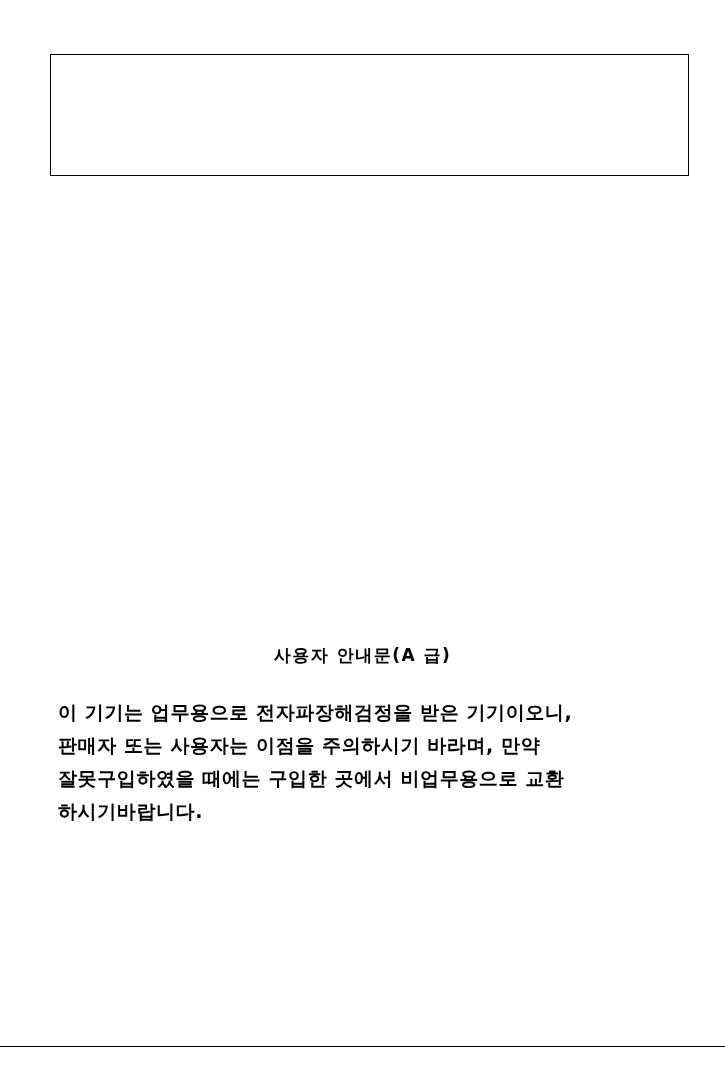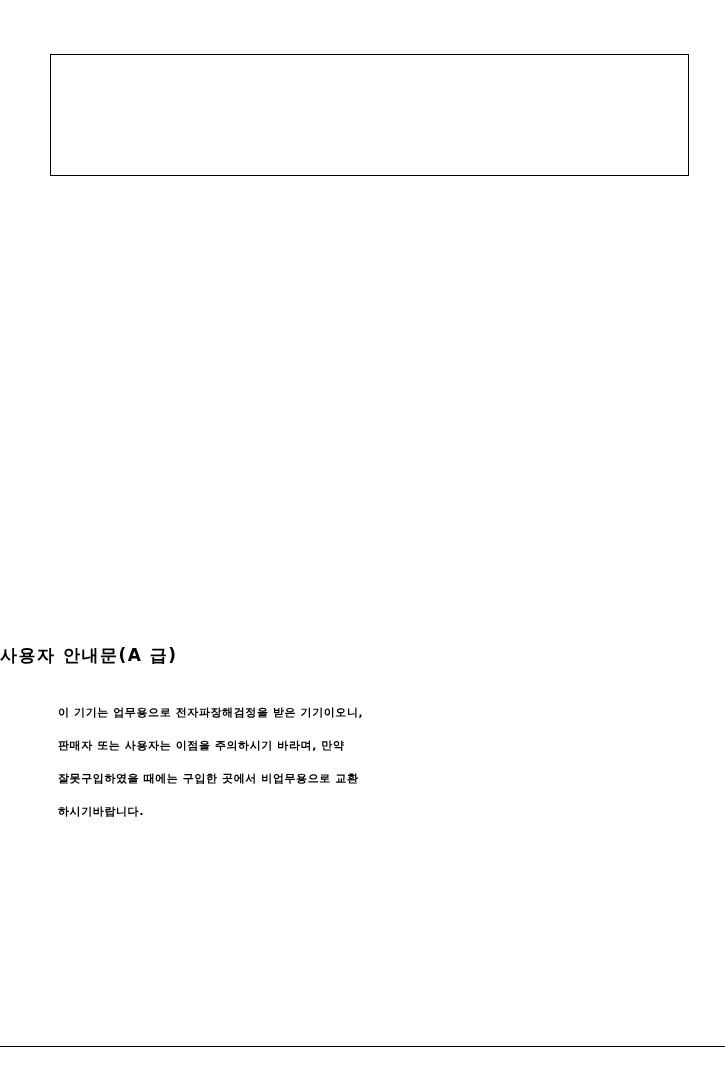--- a/index.html
+++ b/index.html
@@ -65,33 +65,34 @@
     color: #000000;
     -webkit-font-smoothing: none;
   }
 
   
   .korean-title {
     position: absolute;
     left: 0;
     top: 644px;
     width: 725px;
+    text-align: center;
     font-family: "DejaVu Sans", sans-serif;
     font-size: 17px;
     font-weight: 700;
     letter-spacing: 1.5px;
     color: #000000;
   }
   .korean-body {
     position: absolute;
     left: 58px;
     top: 696px;
     width: 620px;
     font-family: "DejaVu Sans", sans-serif;
-    font-size: 11px;
+    font-size: 19px;
     font-weight: 700;
     line-height: 33px;
     letter-spacing: 0.6px;
     white-space: pre-wrap;
     color: #000000;
   }
 
   
   .bottom-rule {
     position: absolute;

